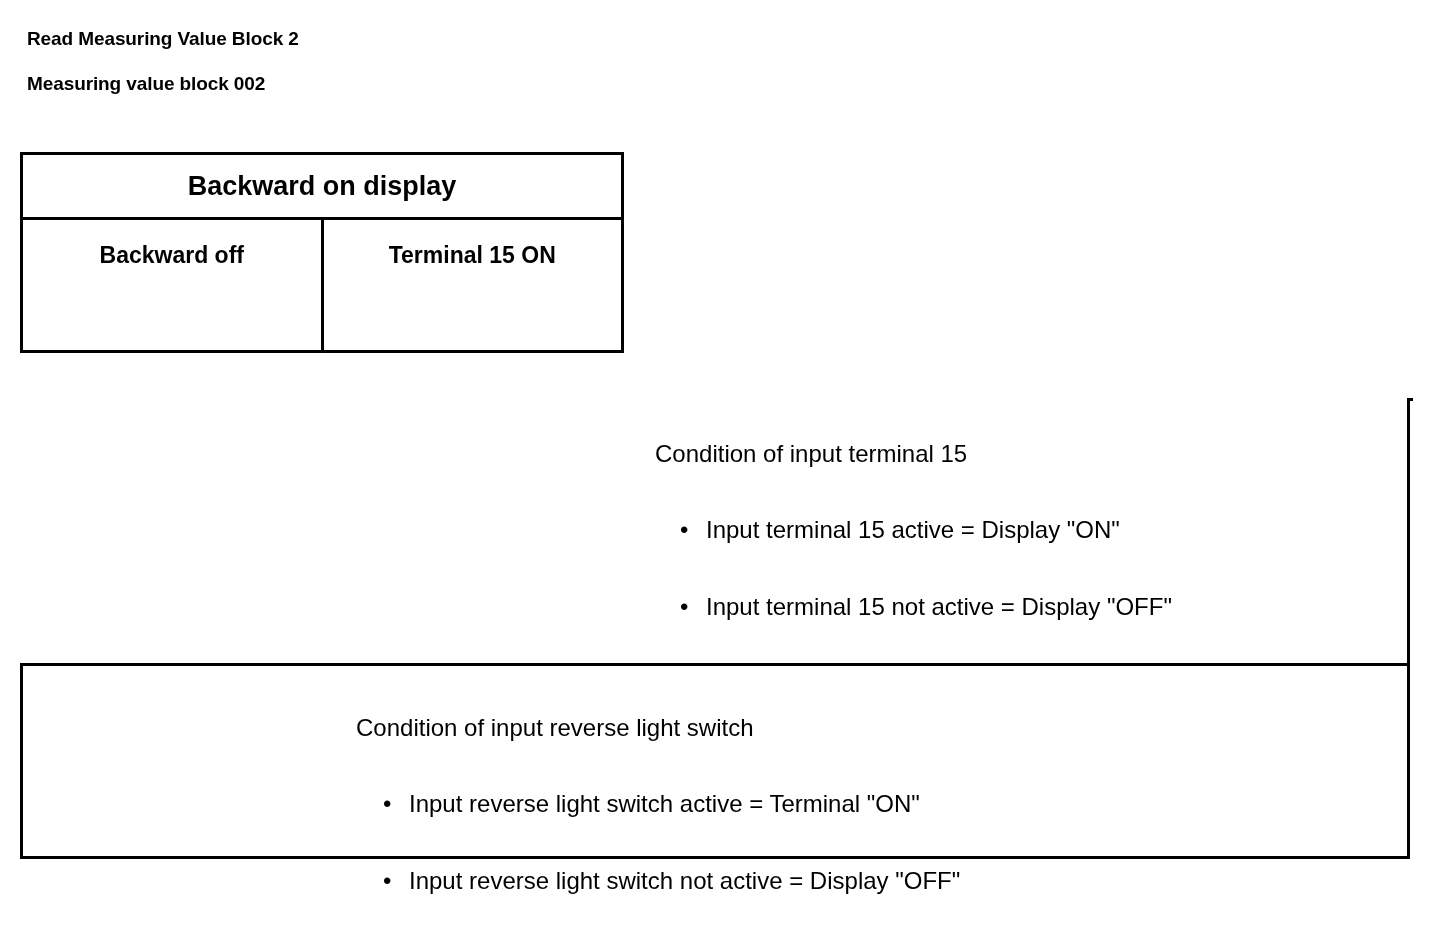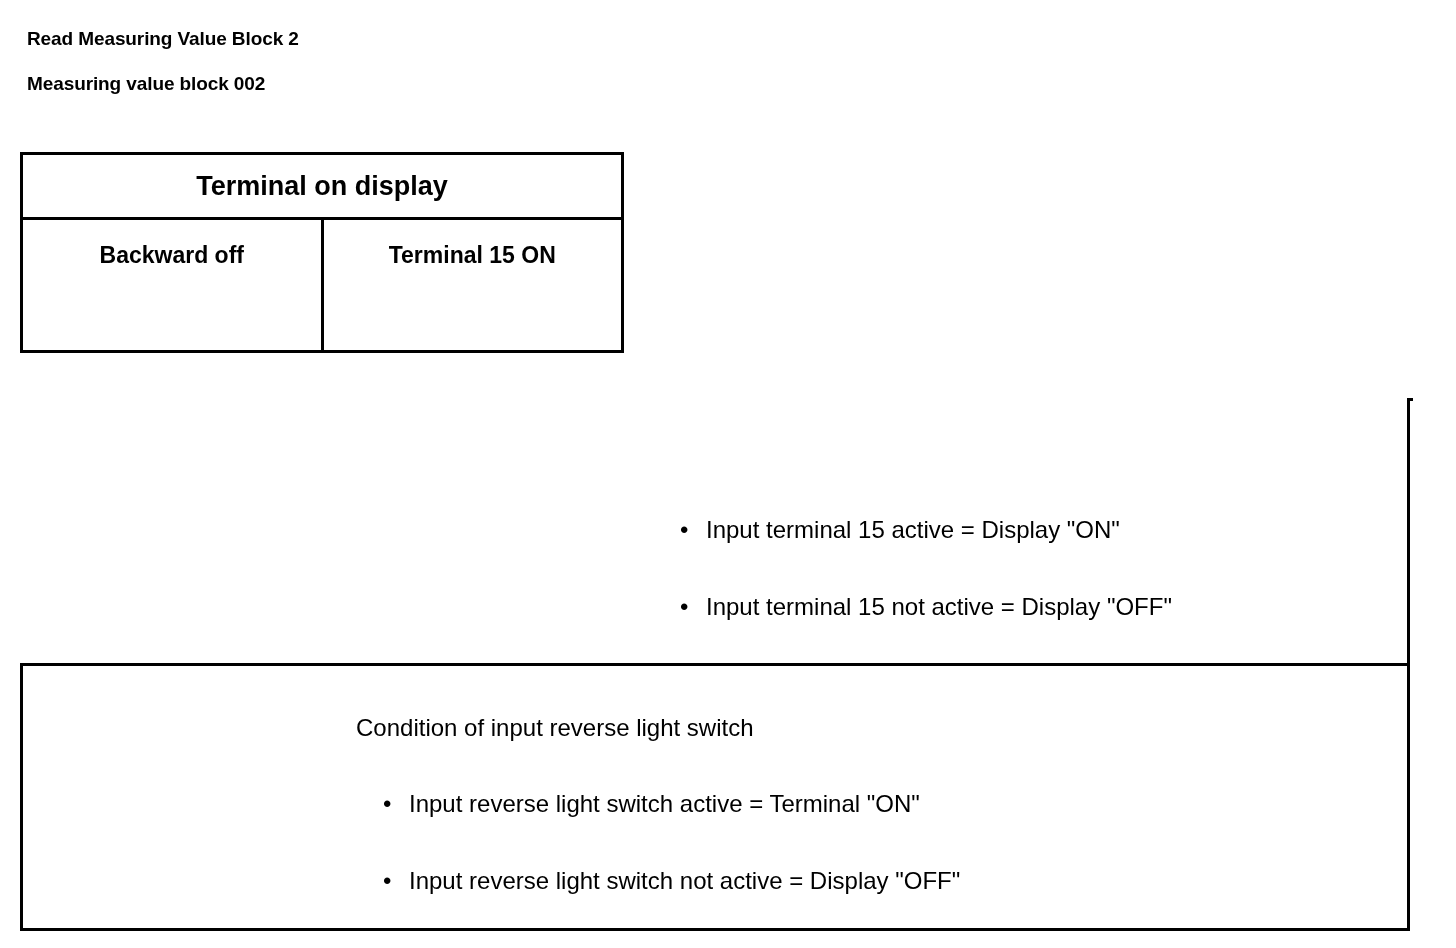--- a/index.html
+++ b/index.html
@@ -79,21 +79,21 @@
     top: 398px;
     width: 1090px;          
     height: 265px;          
     border: 3px solid #000;
     border-bottom: none;
   }
   #reverse-light-box {
     left: 20px;
     top: 663px;
     width: 1390px;          
-    height: 268px;          
+    height: 196px;          
     border: 3px solid #000;
   }
   
   #terminal15-box {
     border-top: none;
   }
   #t15-top-edge {
     position: absolute;
     left: 624px;
     top: 398px;
@@ -147,32 +147,33 @@
 <body>
 
 <div id="title-block">
   <div class="title-line">Read Measuring Value Block 2</div>
   <div class="title-line">Measuring value block 002</div>
 </div>
 
 <table id="display-table">
   <tbody>
     <tr>
-      <td class="merged-header" colspan="2">Terminal on display</td>
+      <td class="merged-header" colspan="2">Backward on display</td>
     </tr>
     <tr>
       <td class="data-cell">Backward off</td>
       <td class="data-cell">Terminal 15 ON</td>
     </tr>
   </tbody>
 </table>
 
 <div id="t15-top-edge"></div>
 <div id="t15-left-edge"></div>
 <div id="terminal15-box" class="desc-box">
+  <div id="t15-heading" class="desc-heading">Condition of input terminal 15</div>
 
   <div id="t15-bullet-0" class="bullet-row">
     <span class="bullet-dot">•</span>
     <span>Input terminal 15 active = Display "ON"</span>
   </div>
 
   <div id="t15-bullet-1" class="bullet-row">
     <span class="bullet-dot">•</span>
     <span>Input terminal 15 not active = Display "OFF"</span>
   </div>

